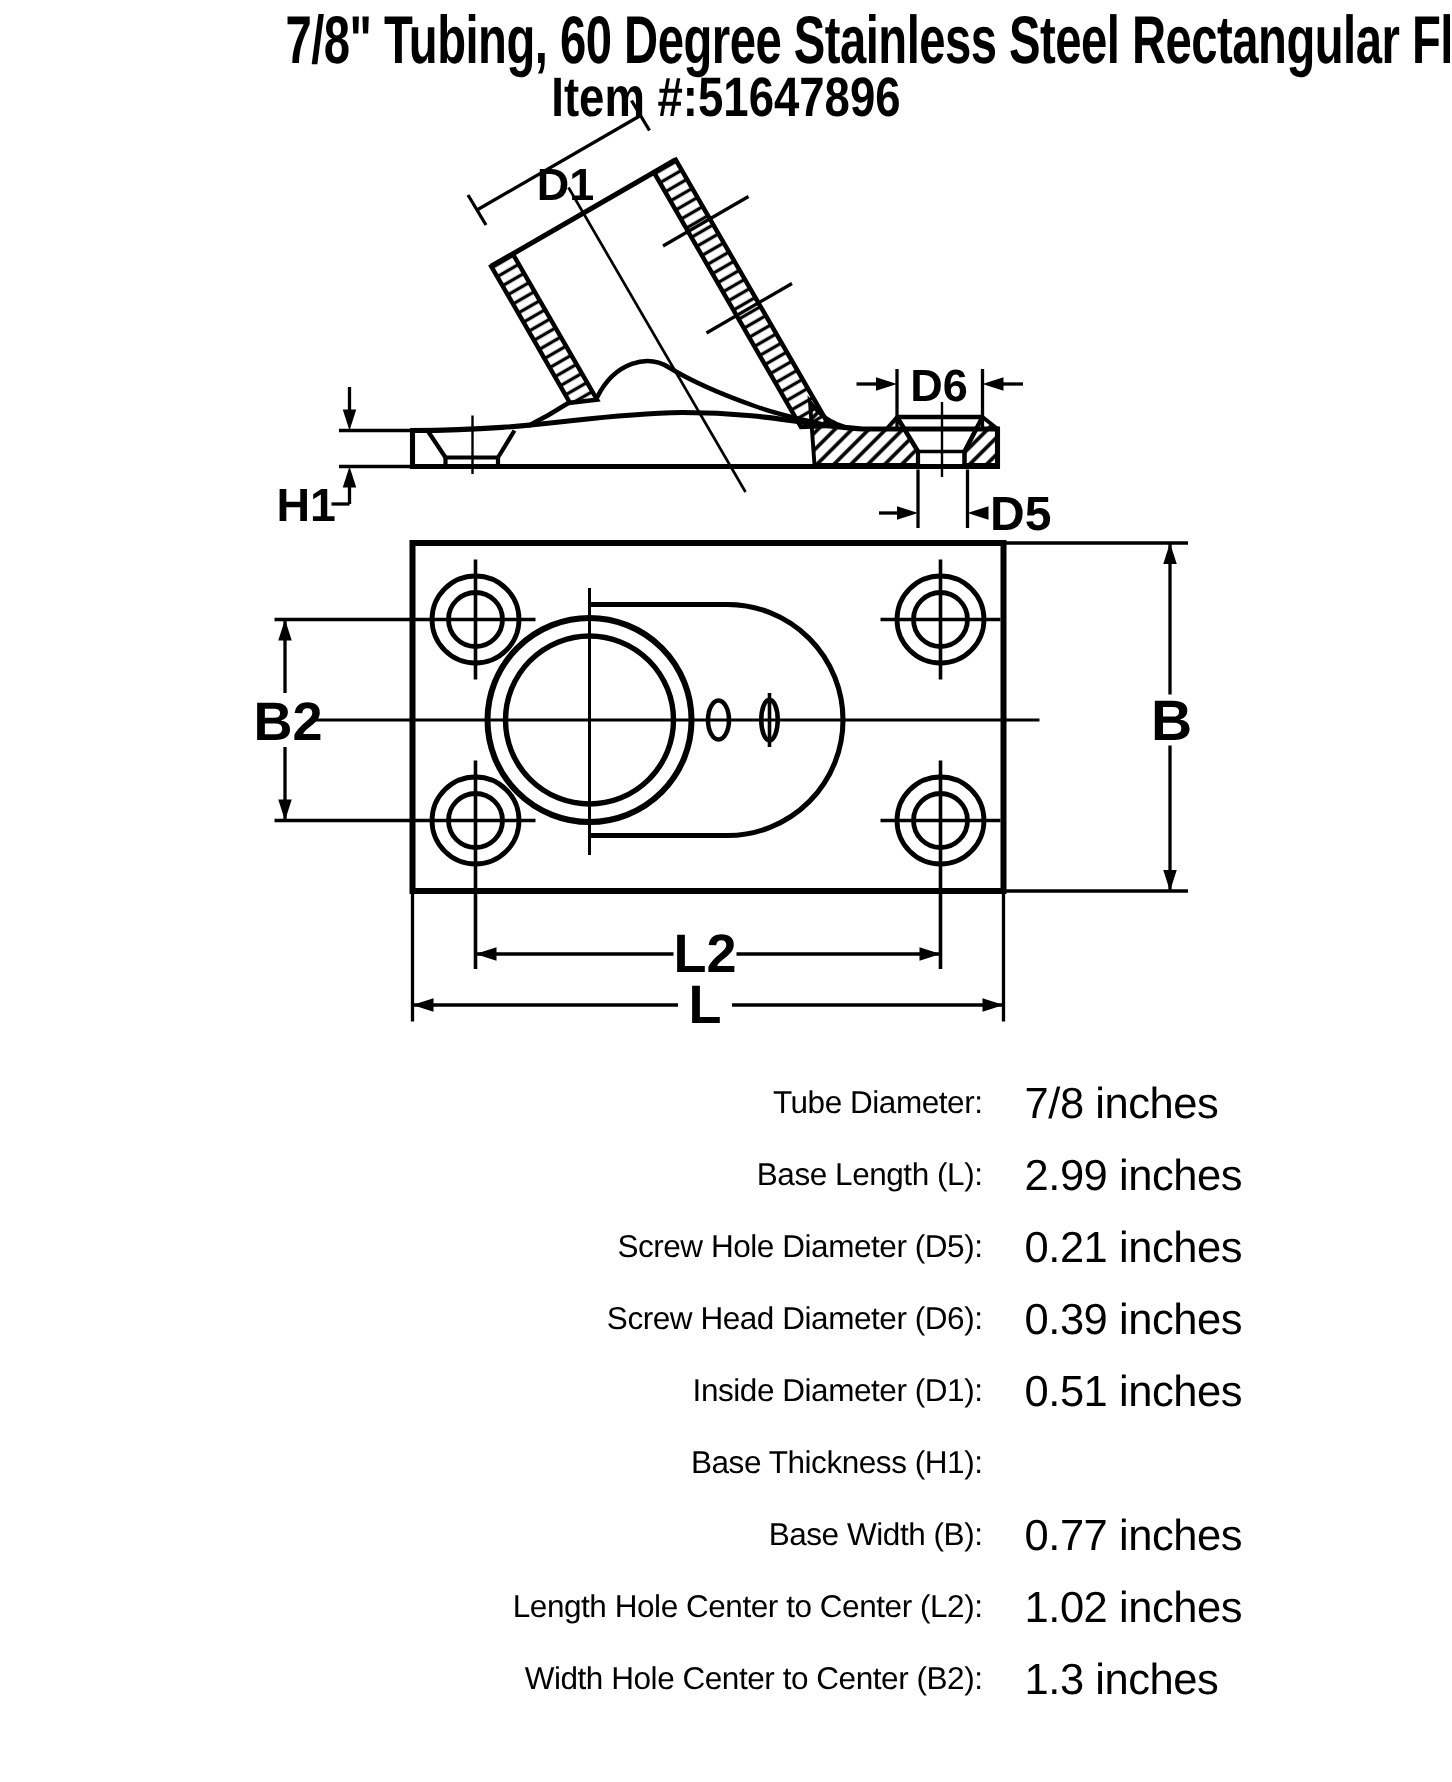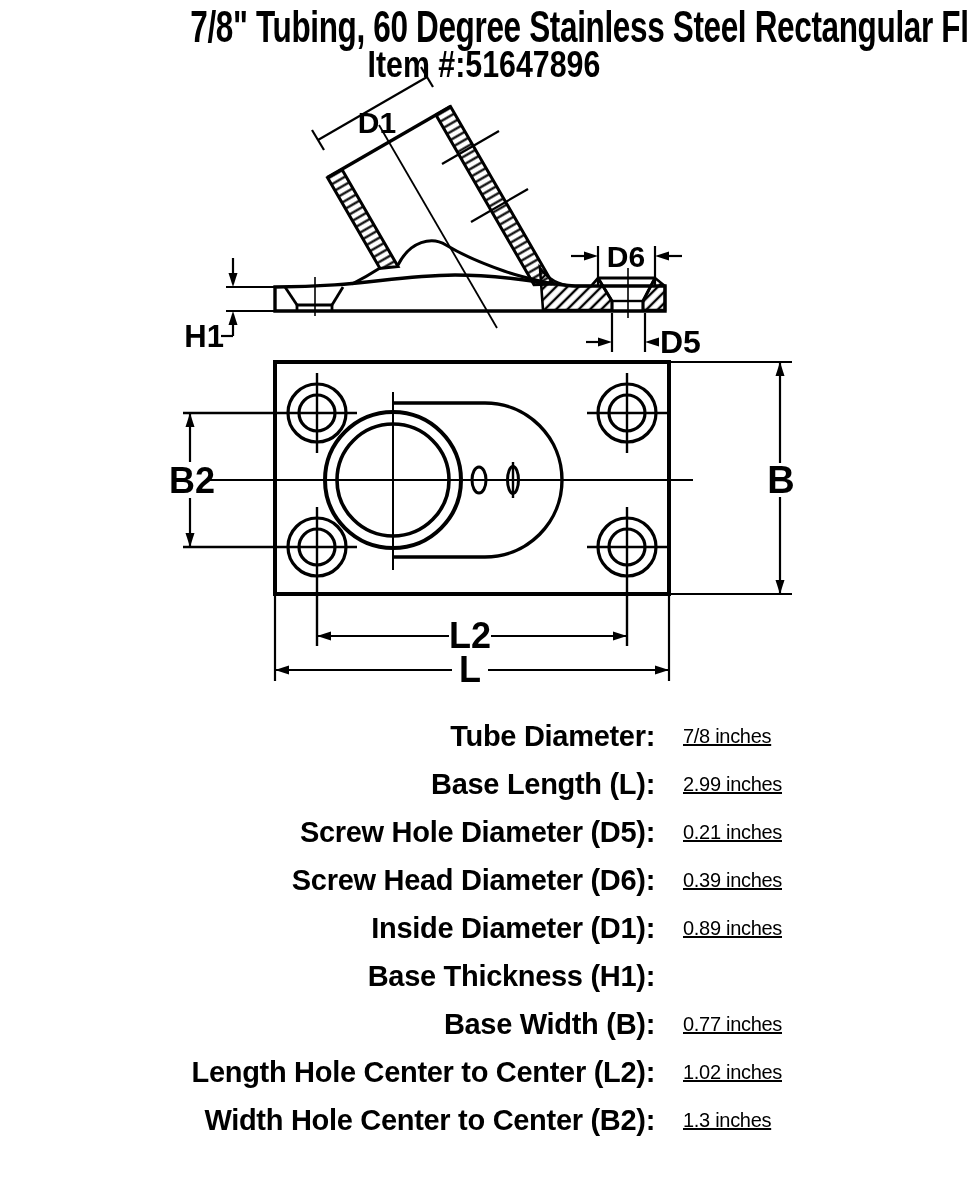--- a/index.html
+++ b/index.html
@@ -8,22 +8,22 @@
   .title-wrap{position:absolute;top:1px;left:0;width:968px;text-align:center;}
   .title-text{display:inline-block;white-space:nowrap;font-weight:700;font-size:45px;
         letter-spacing:-0.5px;transform:scaleX(0.70);transform-origin:50% 50%;}
   .item-wrap{position:absolute;top:44px;left:0;width:968px;text-align:center;}
   .item-text{display:inline-block;white-space:nowrap;font-weight:700;font-size:37px;
         transform:scaleX(0.82);transform-origin:50% 50%;}
   .drawing{position:absolute;top:0;left:0;}
   .dim-label{font-family:"Liberation Sans",sans-serif;font-weight:700;fill:#000;}
   .spec-table{position:absolute;top:712px;left:0;width:968px;}
   .spec-row{display:flex;height:48px;align-items:center;}
-  .spec-label{width:655px;text-align:right;font-weight:700;font-size:29px;letter-spacing:-0.3px;white-space:nowrap;}
-  .spec-value{padding-left:28px;font-size:20px;letter-spacing:-0.3px;white-space:nowrap;text-decoration:underline;}
+  .spec-label{width:655px;text-align:right;font-weight:400;font-size:21px;letter-spacing:-0.3px;white-space:nowrap;}
+  .spec-value{padding-left:28px;font-size:29px;letter-spacing:-0.3px;white-space:nowrap;}
 </style>
 </head>
 <body>
 
 <div class="page">
 
   <div class="title-wrap">
     <span class="title-text">7/8" Tubing, 60 Degree Stainless Steel Rectangular Flat Base</span>
   </div>
   <div class="item-wrap">
@@ -214,21 +214,21 @@
     <div class="spec-row">
       <div class="spec-label">Screw Hole Diameter (D5):</div>
       <div class="spec-value">0.21 inches</div>
     </div>
     <div class="spec-row">
       <div class="spec-label">Screw Head Diameter (D6):</div>
       <div class="spec-value">0.39 inches</div>
     </div>
     <div class="spec-row">
       <div class="spec-label">Inside Diameter (D1):</div>
-      <div class="spec-value">0.89 inches</div>
+      <div class="spec-value">0.51 inches</div>
     </div>
     <div class="spec-row">
       <div class="spec-label">Base Thickness (H1):</div>
     </div>
     <div class="spec-row">
       <div class="spec-label">Base Width (B):</div>
       <div class="spec-value">0.77 inches</div>
     </div>
     <div class="spec-row">
       <div class="spec-label">Length Hole Center to Center (L2):</div>

